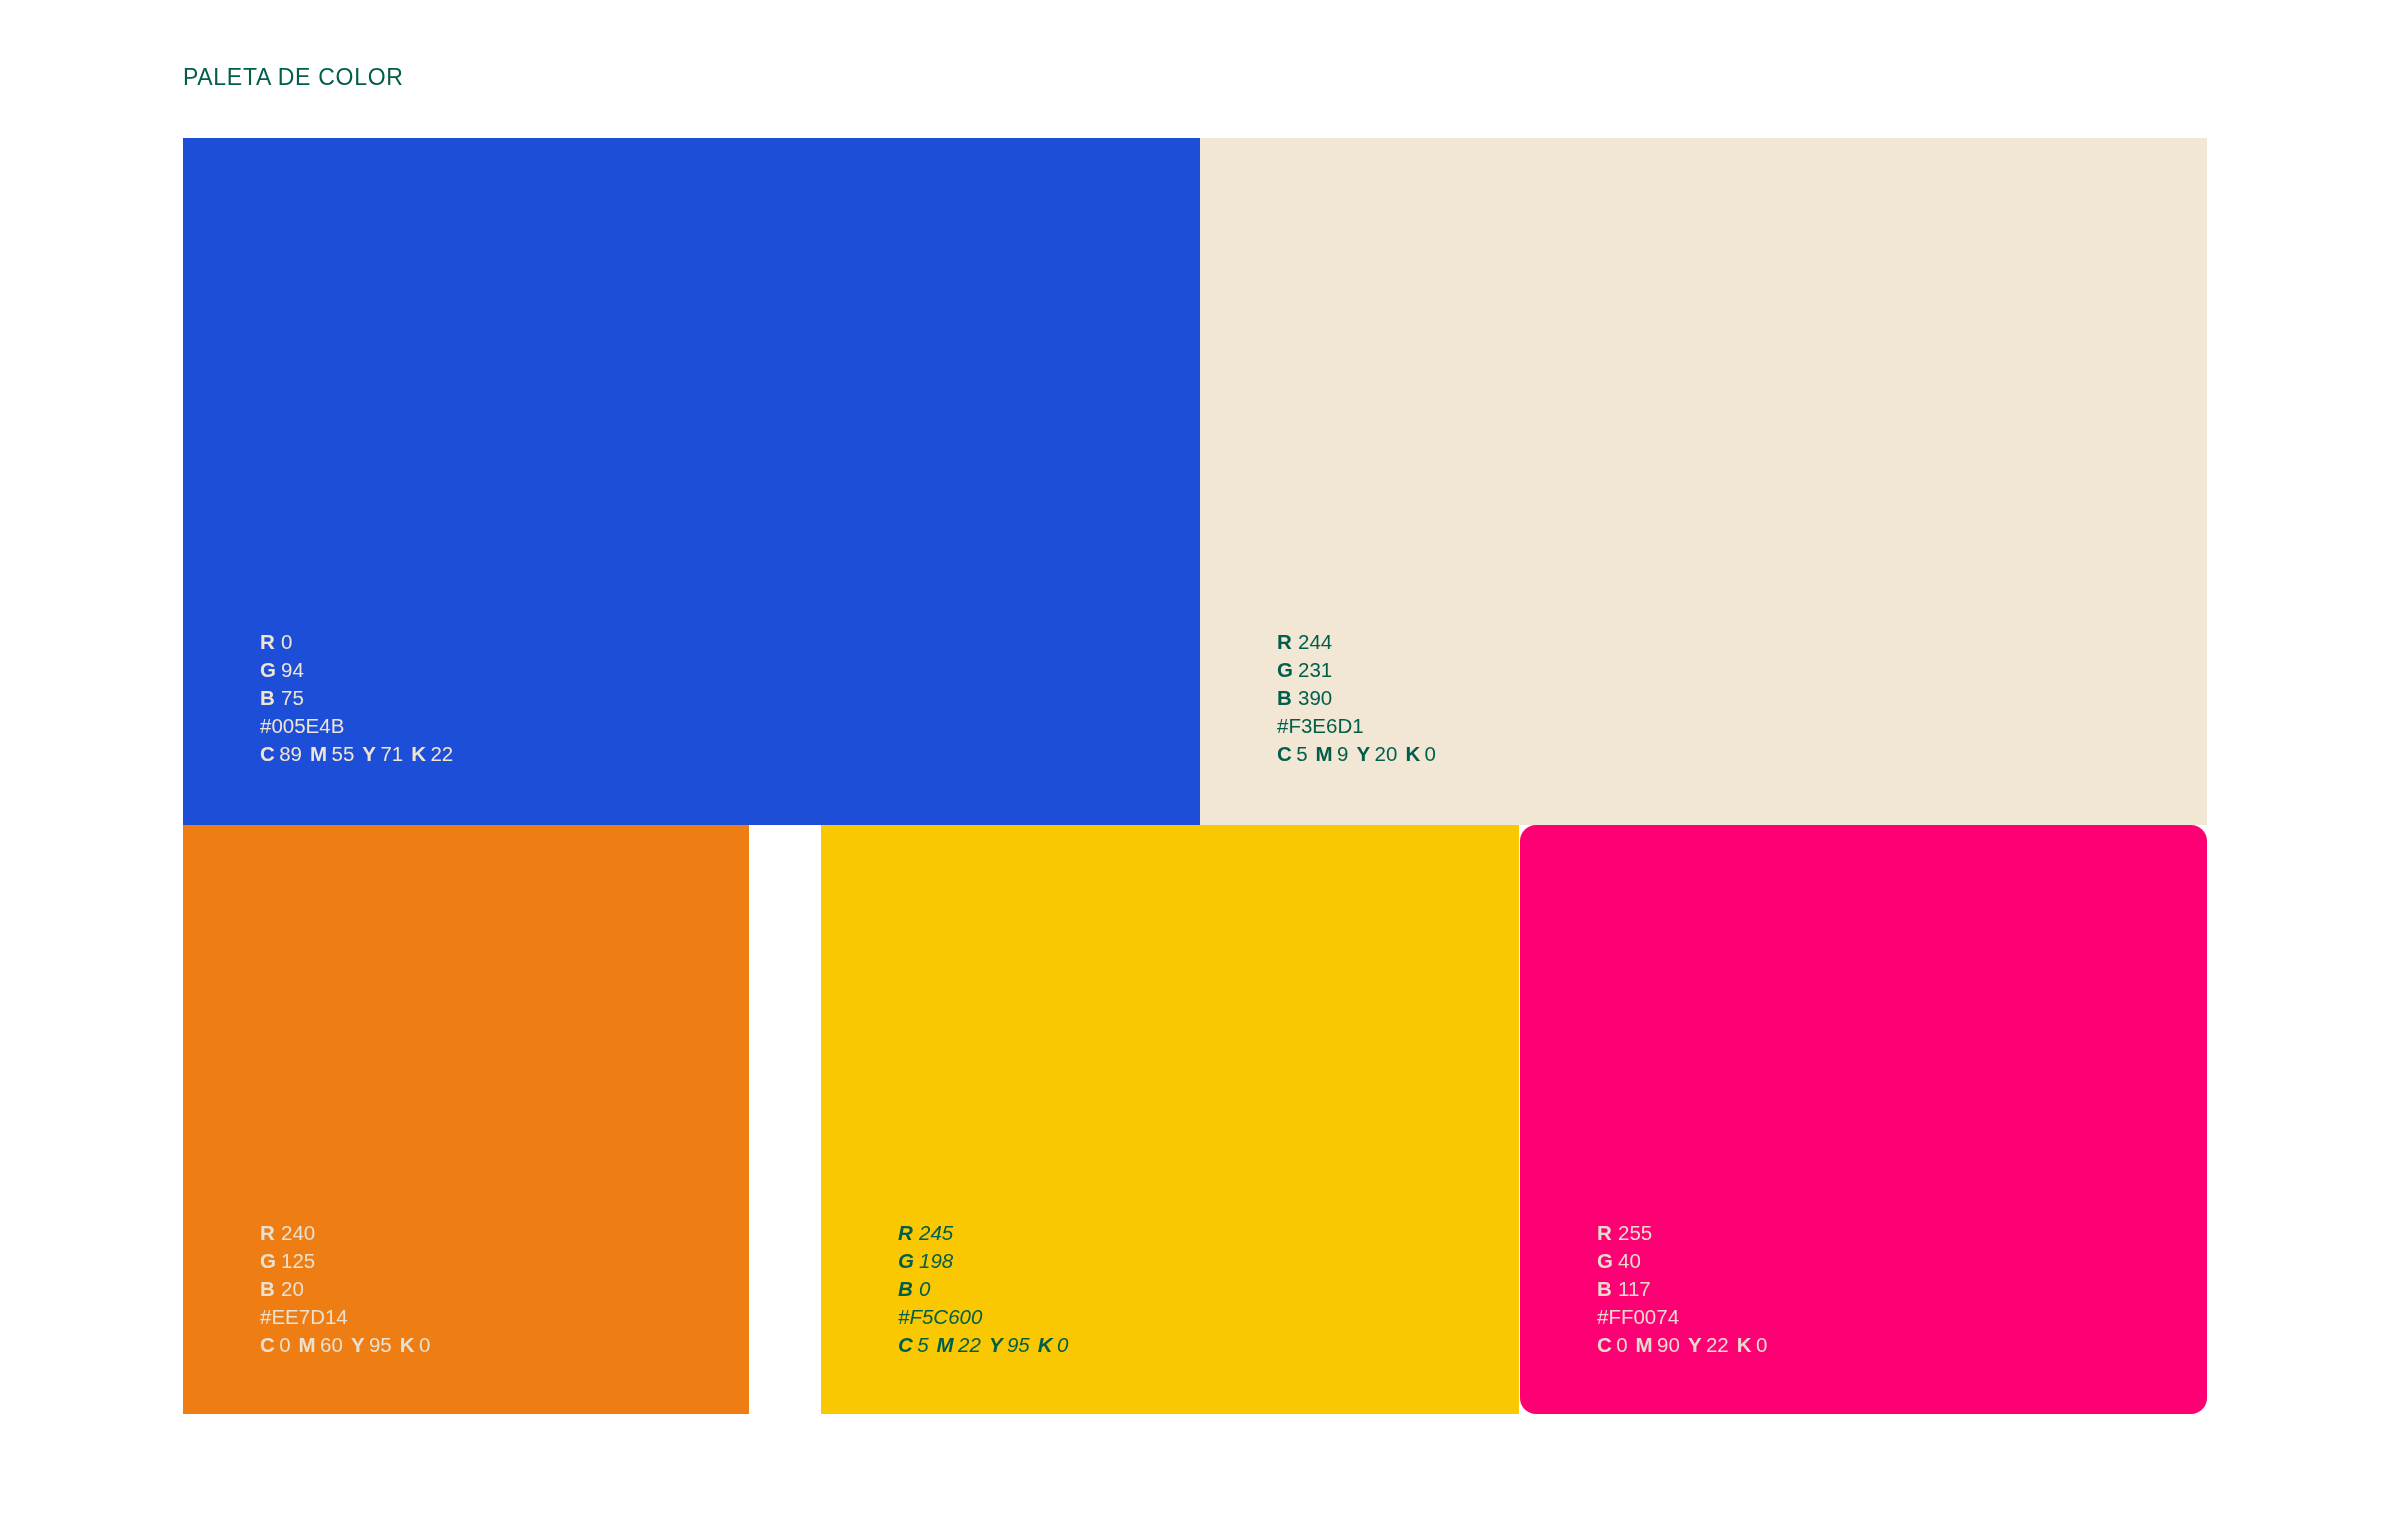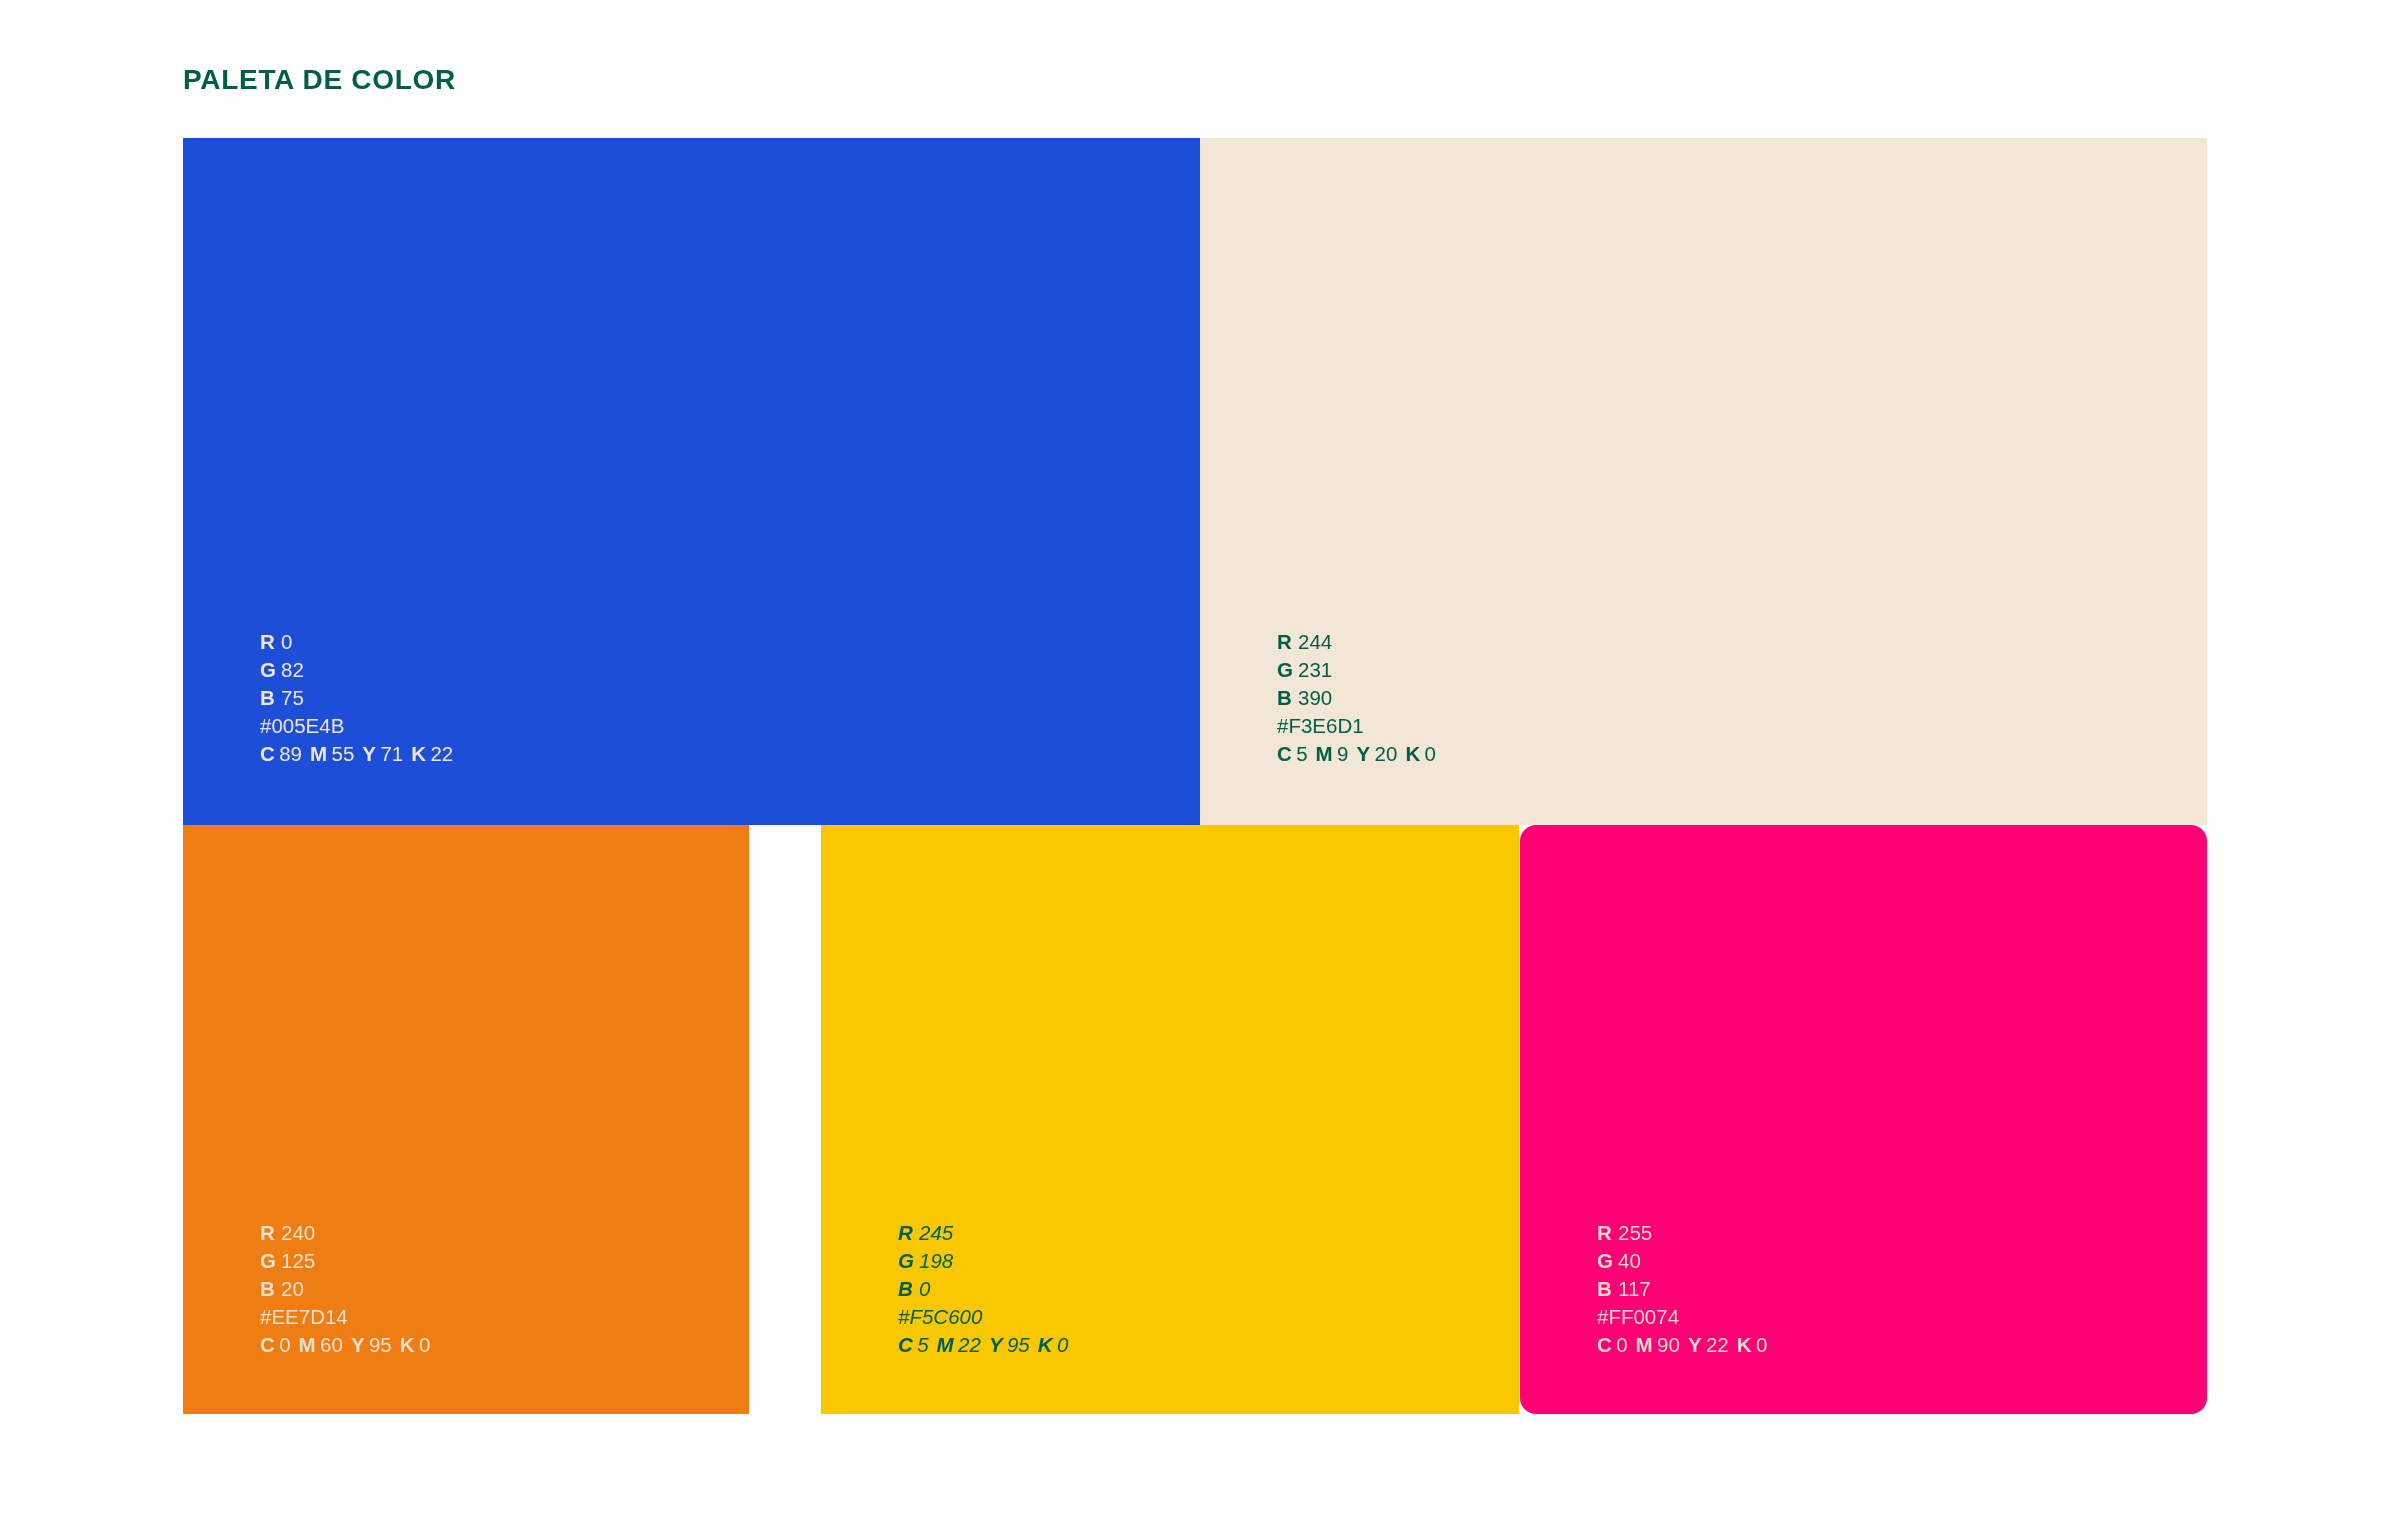--- a/index.html
+++ b/index.html
@@ -23,22 +23,22 @@
     width: 2389px;
     height: 1535px;
     background: #ffffff;
   }
 
   
   .page-title {
     position: absolute;
     left: 183px;
     top: 66px;
-    font-size: 28px;
-    font-weight: 700;
+    font-size: 23px;
+    font-weight: 400;
     letter-spacing: 0.7px;
     color: #005E4B;
     line-height: 1;
     white-space: nowrap;
   }
 
   
   .palette-grid {
     position: absolute;
     left: 183px;
@@ -111,21 +111,21 @@
   <div class="page-title">PALETA DE COLOR</div>
 
   <div class="palette-grid">
 
     <div class="swatch primary" style="background: #1d4ed8; color: rgb(240, 229, 210);">
       <div class="values">
         <span class="val-row">
           <span class="k chan">R</span><span class="v">0</span>
         </span>
         <span class="val-row">
-          <span class="k chan">G</span><span class="v">82</span>
+          <span class="k chan">G</span><span class="v">94</span>
         </span>
         <span class="val-row">
           <span class="k chan">B</span><span class="v">75</span>
         </span>
         <span class="val-row">
           <span class="hex">#005E4B</span>
         </span>
         <span class="val-row">
           <span class="cmyk-pair"><span class="k">C</span><span class="v">89</span></span><span class="cmyk-pair"><span class="k">M</span><span class="v">55</span></span><span class="cmyk-pair"><span class="k">Y</span><span class="v">71</span></span><span class="cmyk-pair"><span class="k">K</span><span class="v">22</span></span>
         </span>

